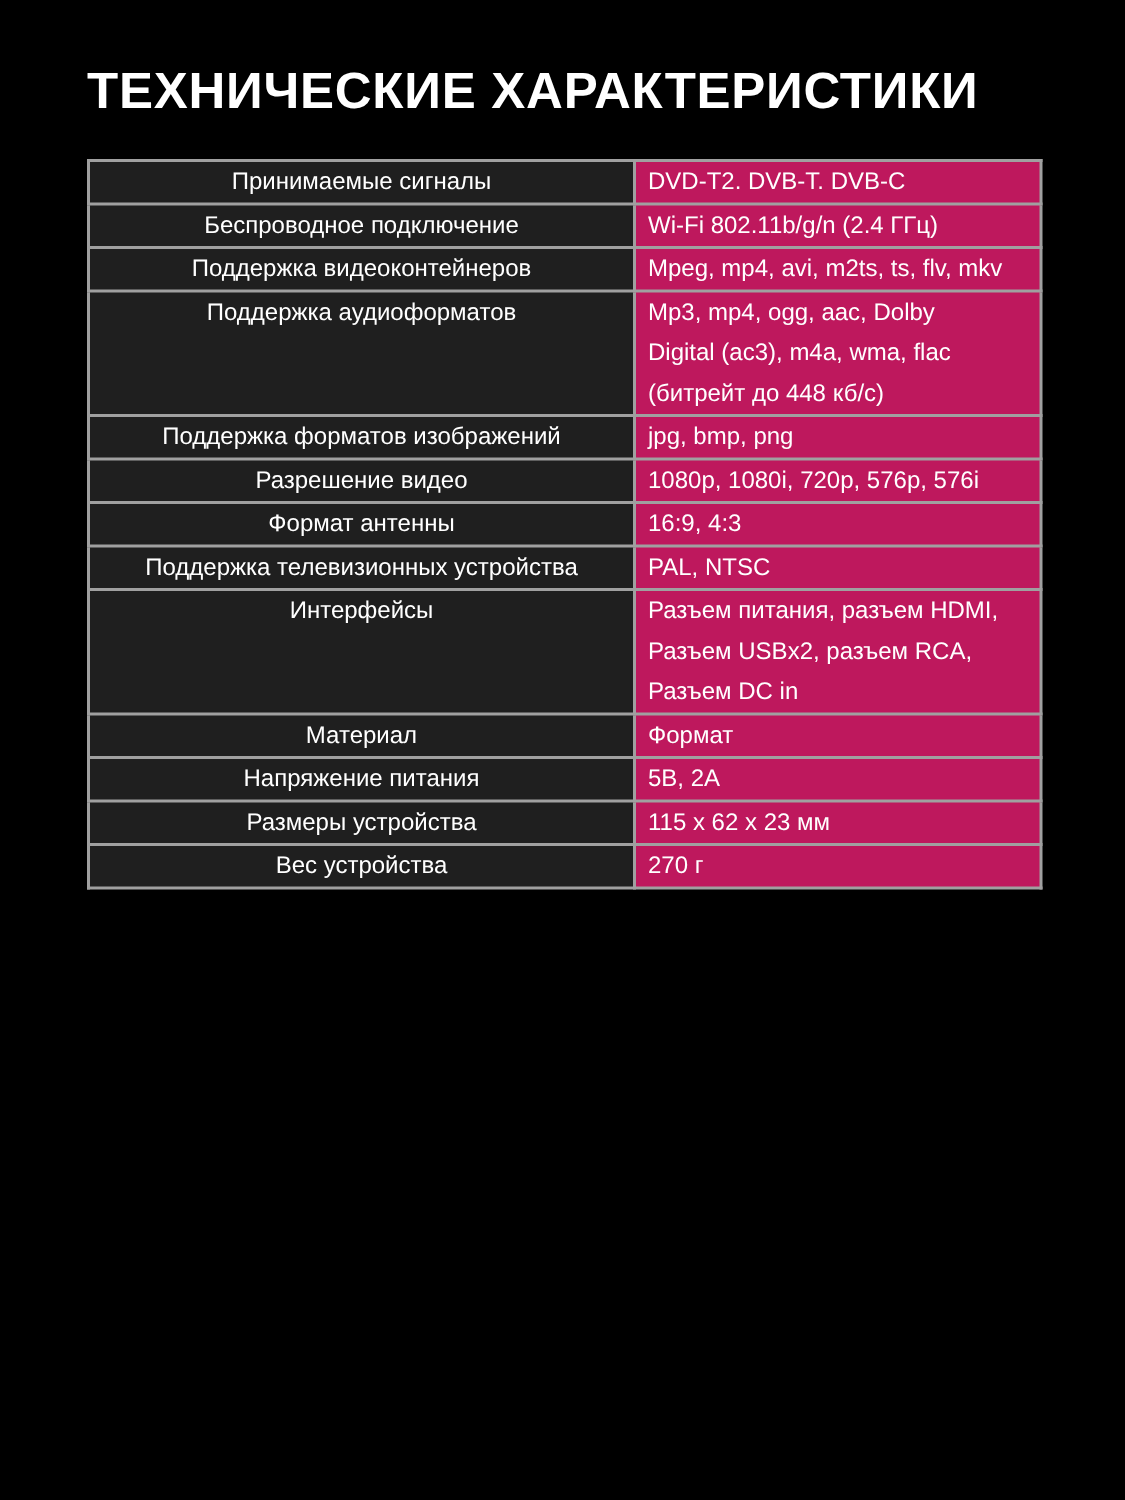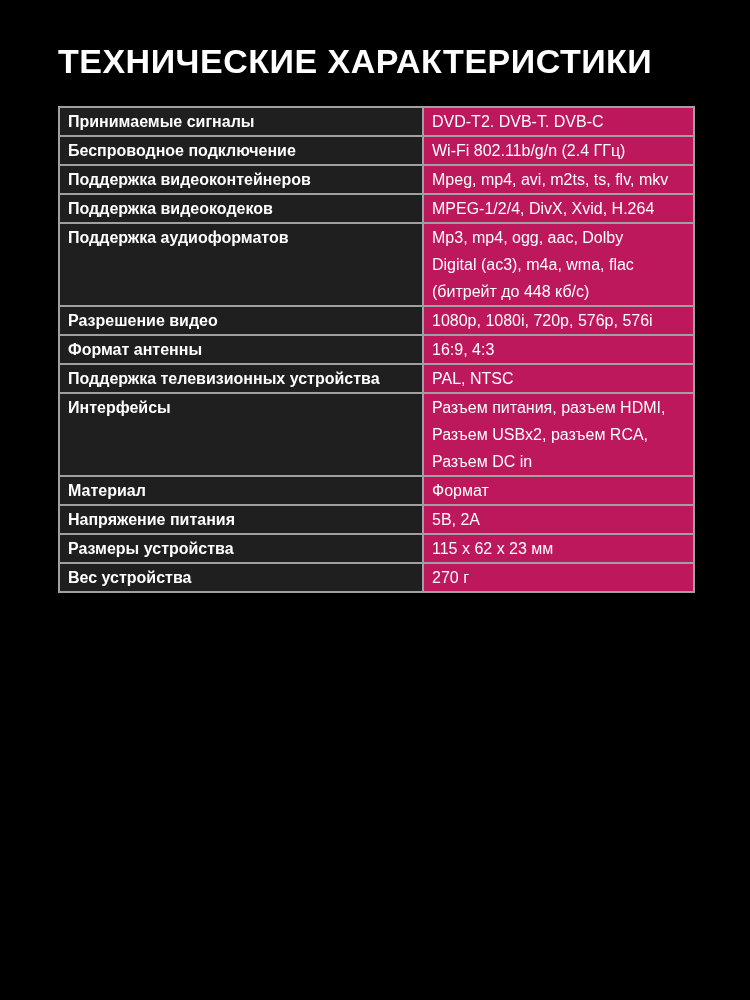--- a/index.html
+++ b/index.html
@@ -39,21 +39,22 @@
   table.specs td {
     font-size: 16px;
     line-height: 27px;
     padding: 0 8px;
     vertical-align: top;
     color: #ffffff;
   }
   td.spec-label {
     width: 346px;
     background: #1f1f1f;
-    font-weight: bold;
+    font-weight: normal;
+    text-align: center;
   }
   td.spec-value {
     background: #be185d;
     font-weight: normal;
     white-space: pre-line;
   }
 </style>
 </head>
 <body>
 
@@ -70,32 +71,32 @@
   <tr>
     <td class="spec-label">Беспроводное подключение</td>
     <td class="spec-value">Wi-Fi 802.11b/g/n (2.4 ГГц)</td>
   </tr>
 
   <tr>
     <td class="spec-label">Поддержка видеоконтейнеров</td>
     <td class="spec-value">Mpeg, mp4, avi, m2ts, ts, flv, mkv</td>
   </tr>
 
-  <tr>
-    <td class="spec-label">Поддержка видеокодеков</td>
-    <td class="spec-value">MPEG-1/2/4, DivX, Xvid, H.264</td>
-  </tr>
 
   <tr>
     <td class="spec-label">Поддержка аудиоформатов</td>
     <td class="spec-value">Mp3, mp4, ogg, aac, Dolby
 Digital (ac3), m4a, wma, flac
 (битрейт до 448 кб/с)</td>
   </tr>
 
+  <tr>
+    <td class="spec-label">Поддержка форматов изображений</td>
+    <td class="spec-value">jpg, bmp, png</td>
+  </tr>
 
   <tr>
     <td class="spec-label">Разрешение видео</td>
     <td class="spec-value">1080p, 1080i, 720p, 576p, 576i</td>
   </tr>
 
   <tr>
     <td class="spec-label">Формат антенны</td>
     <td class="spec-value">16:9, 4:3</td>
   </tr>

